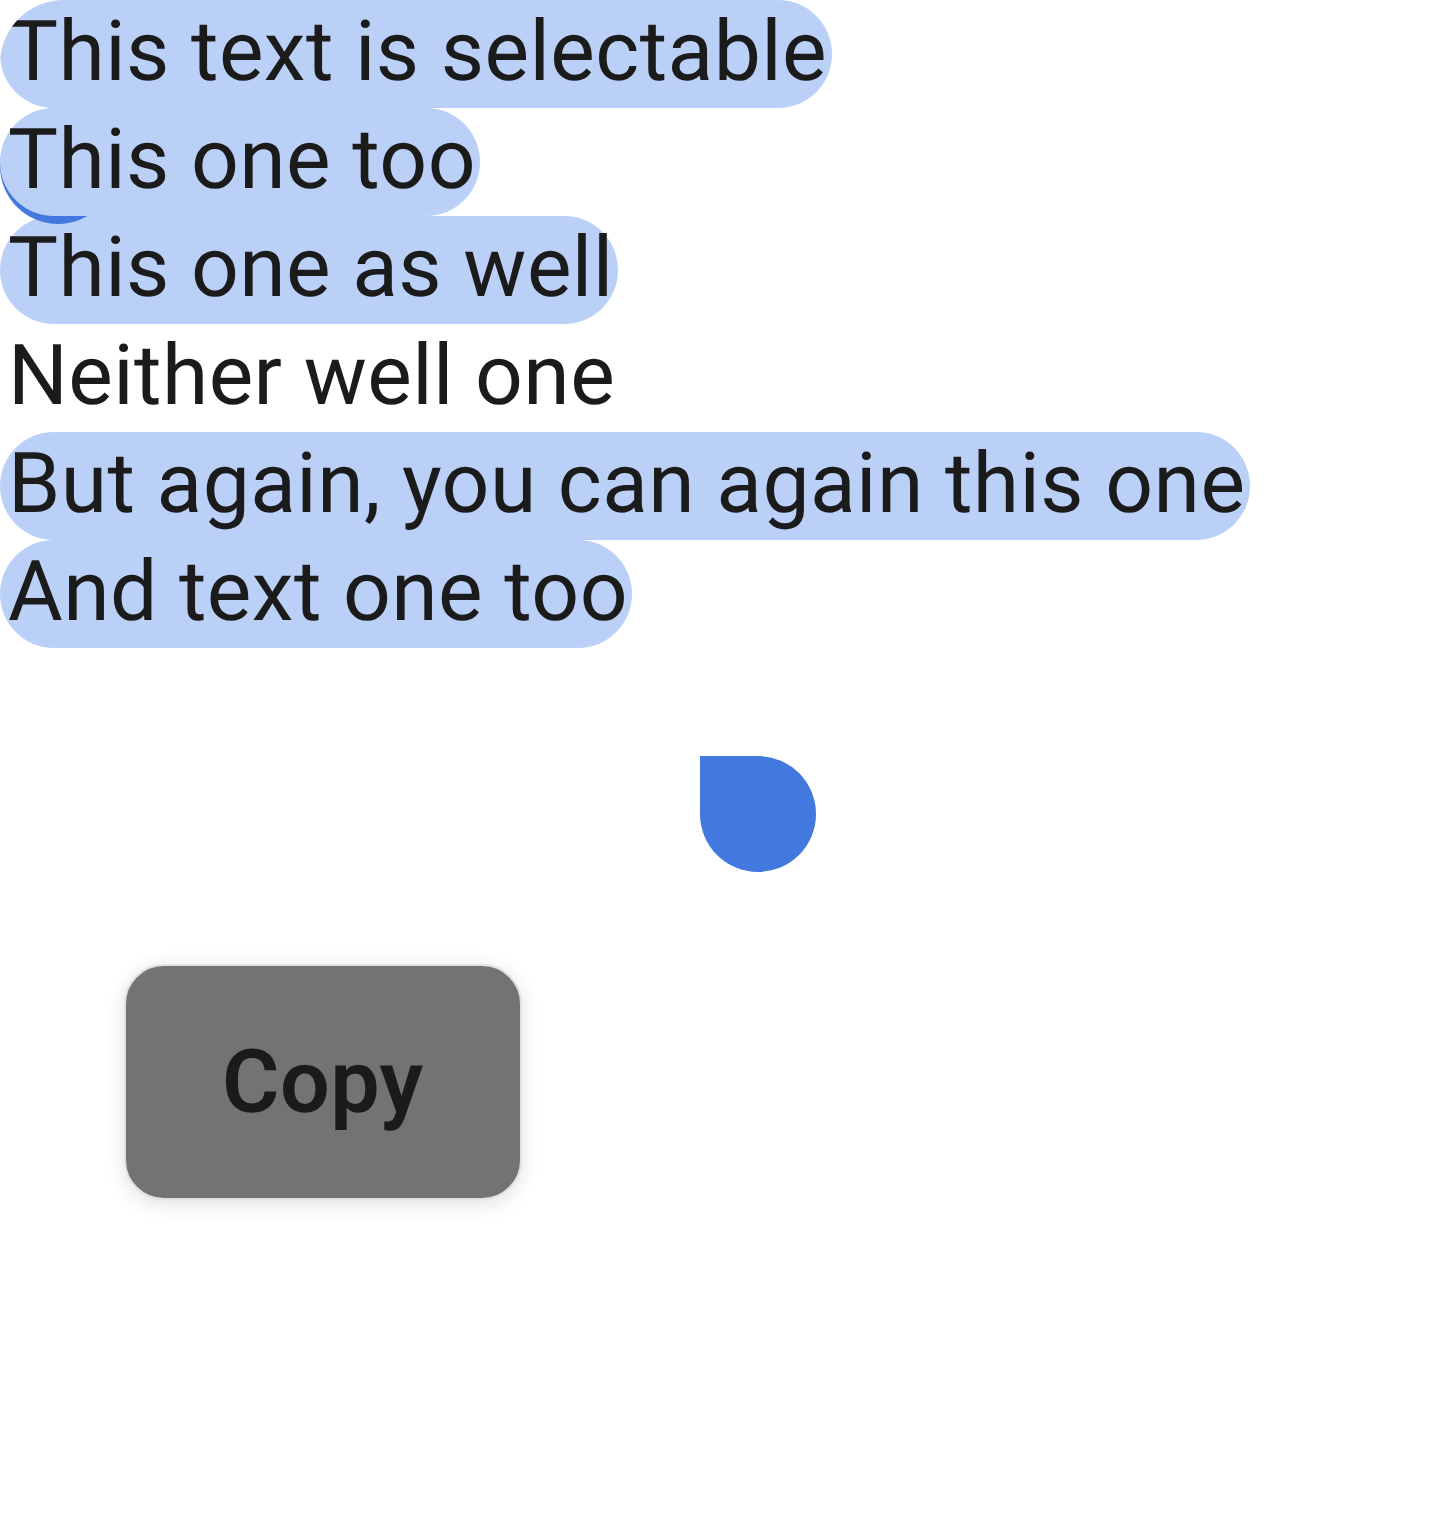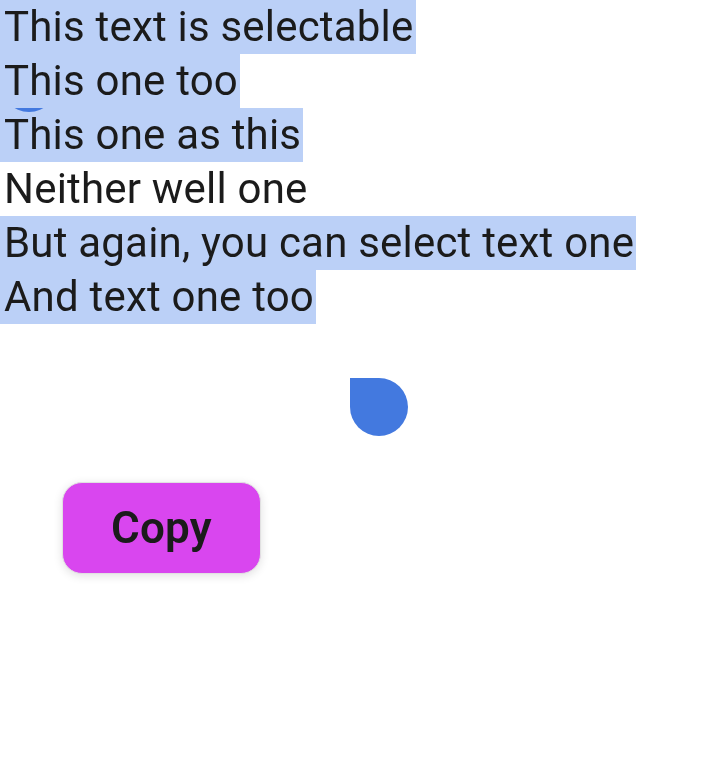--- a/index.html
+++ b/index.html
@@ -1,15 +1,15 @@
 <!DOCTYPE html>
 <html><head>
   <meta charset="utf-8">
   <style>
-    * { margin: 0; padding: 0; box-sizing: border-box; }
+    * { margin: 0; padding: 0; box-sizing: border-box; border-radius: 32px; }
     html, body { width: 724px; height: 767px; background: #fff; font-family: 'Roboto', 'Helvetica Neue', Arial, sans-serif; overflow: hidden; }
     .container { position: relative; width: 724px; height: 767px; }
     .text-line {
       font-size: 42px;
       line-height: 54px;
       color: #1b1b1b;
       font-weight: 400;
       letter-spacing: 0.2px;
       white-space: nowrap;
       display: inline-block;
@@ -20,45 +20,45 @@
     .handle {
       position: absolute;
       width: 58px;
       height: 58px;
       background: #4379df;
     }
     .handle-start { border-radius: 50% 0 50% 50%; }
     .handle-end   { border-radius: 0 50% 50% 50%; }
     .copy-popup {
       position: absolute;
-      background: #d946ef;
+      background: #737373;
       border: 1px solid #e1e1e1;
       border-radius: 20px;
       box-shadow: 0 2px 10px rgba(0,0,0,0.12);
-      padding: 19px 48px;
+      padding: 32px 48px;
     }
     .copy-label {
       font-size: 44px;
       font-weight: 600;
       color: #1b1b1b;
       letter-spacing: 0.2px;
     }
   </style>
 </head>
 <body>
 
 <div class="container">
 
   <div class="handle handle-start" style="left:0px; top:54px; z-index:2;"></div>
 
   <div class="line-wrap"><span class="text-line selected" style="position:relative; z-index:3;">This text is selectable</span></div>
   <div class="line-wrap"><span class="text-line selected" style="position:relative; z-index:3;">This one too</span></div>
-  <div class="line-wrap"><span class="text-line selected">This one as this</span></div>
+  <div class="line-wrap"><span class="text-line selected">This one as well</span></div>
   <div class="line-wrap"><span class="text-line">Neither well one</span></div>
-  <div class="line-wrap"><span class="text-line selected">But again, you can select text one</span></div>
+  <div class="line-wrap"><span class="text-line selected">But again, you can again this one</span></div>
   <div class="line-wrap"><span class="text-line selected">And text one too</span></div>
 
   <div class="handle handle-end" style="left:350px; top:378px;"></div>
 
   <div class="copy-popup" style="left:62px; top:482px;">
     <span class="copy-label">Copy</span>
   </div>
 
 </div>
 

